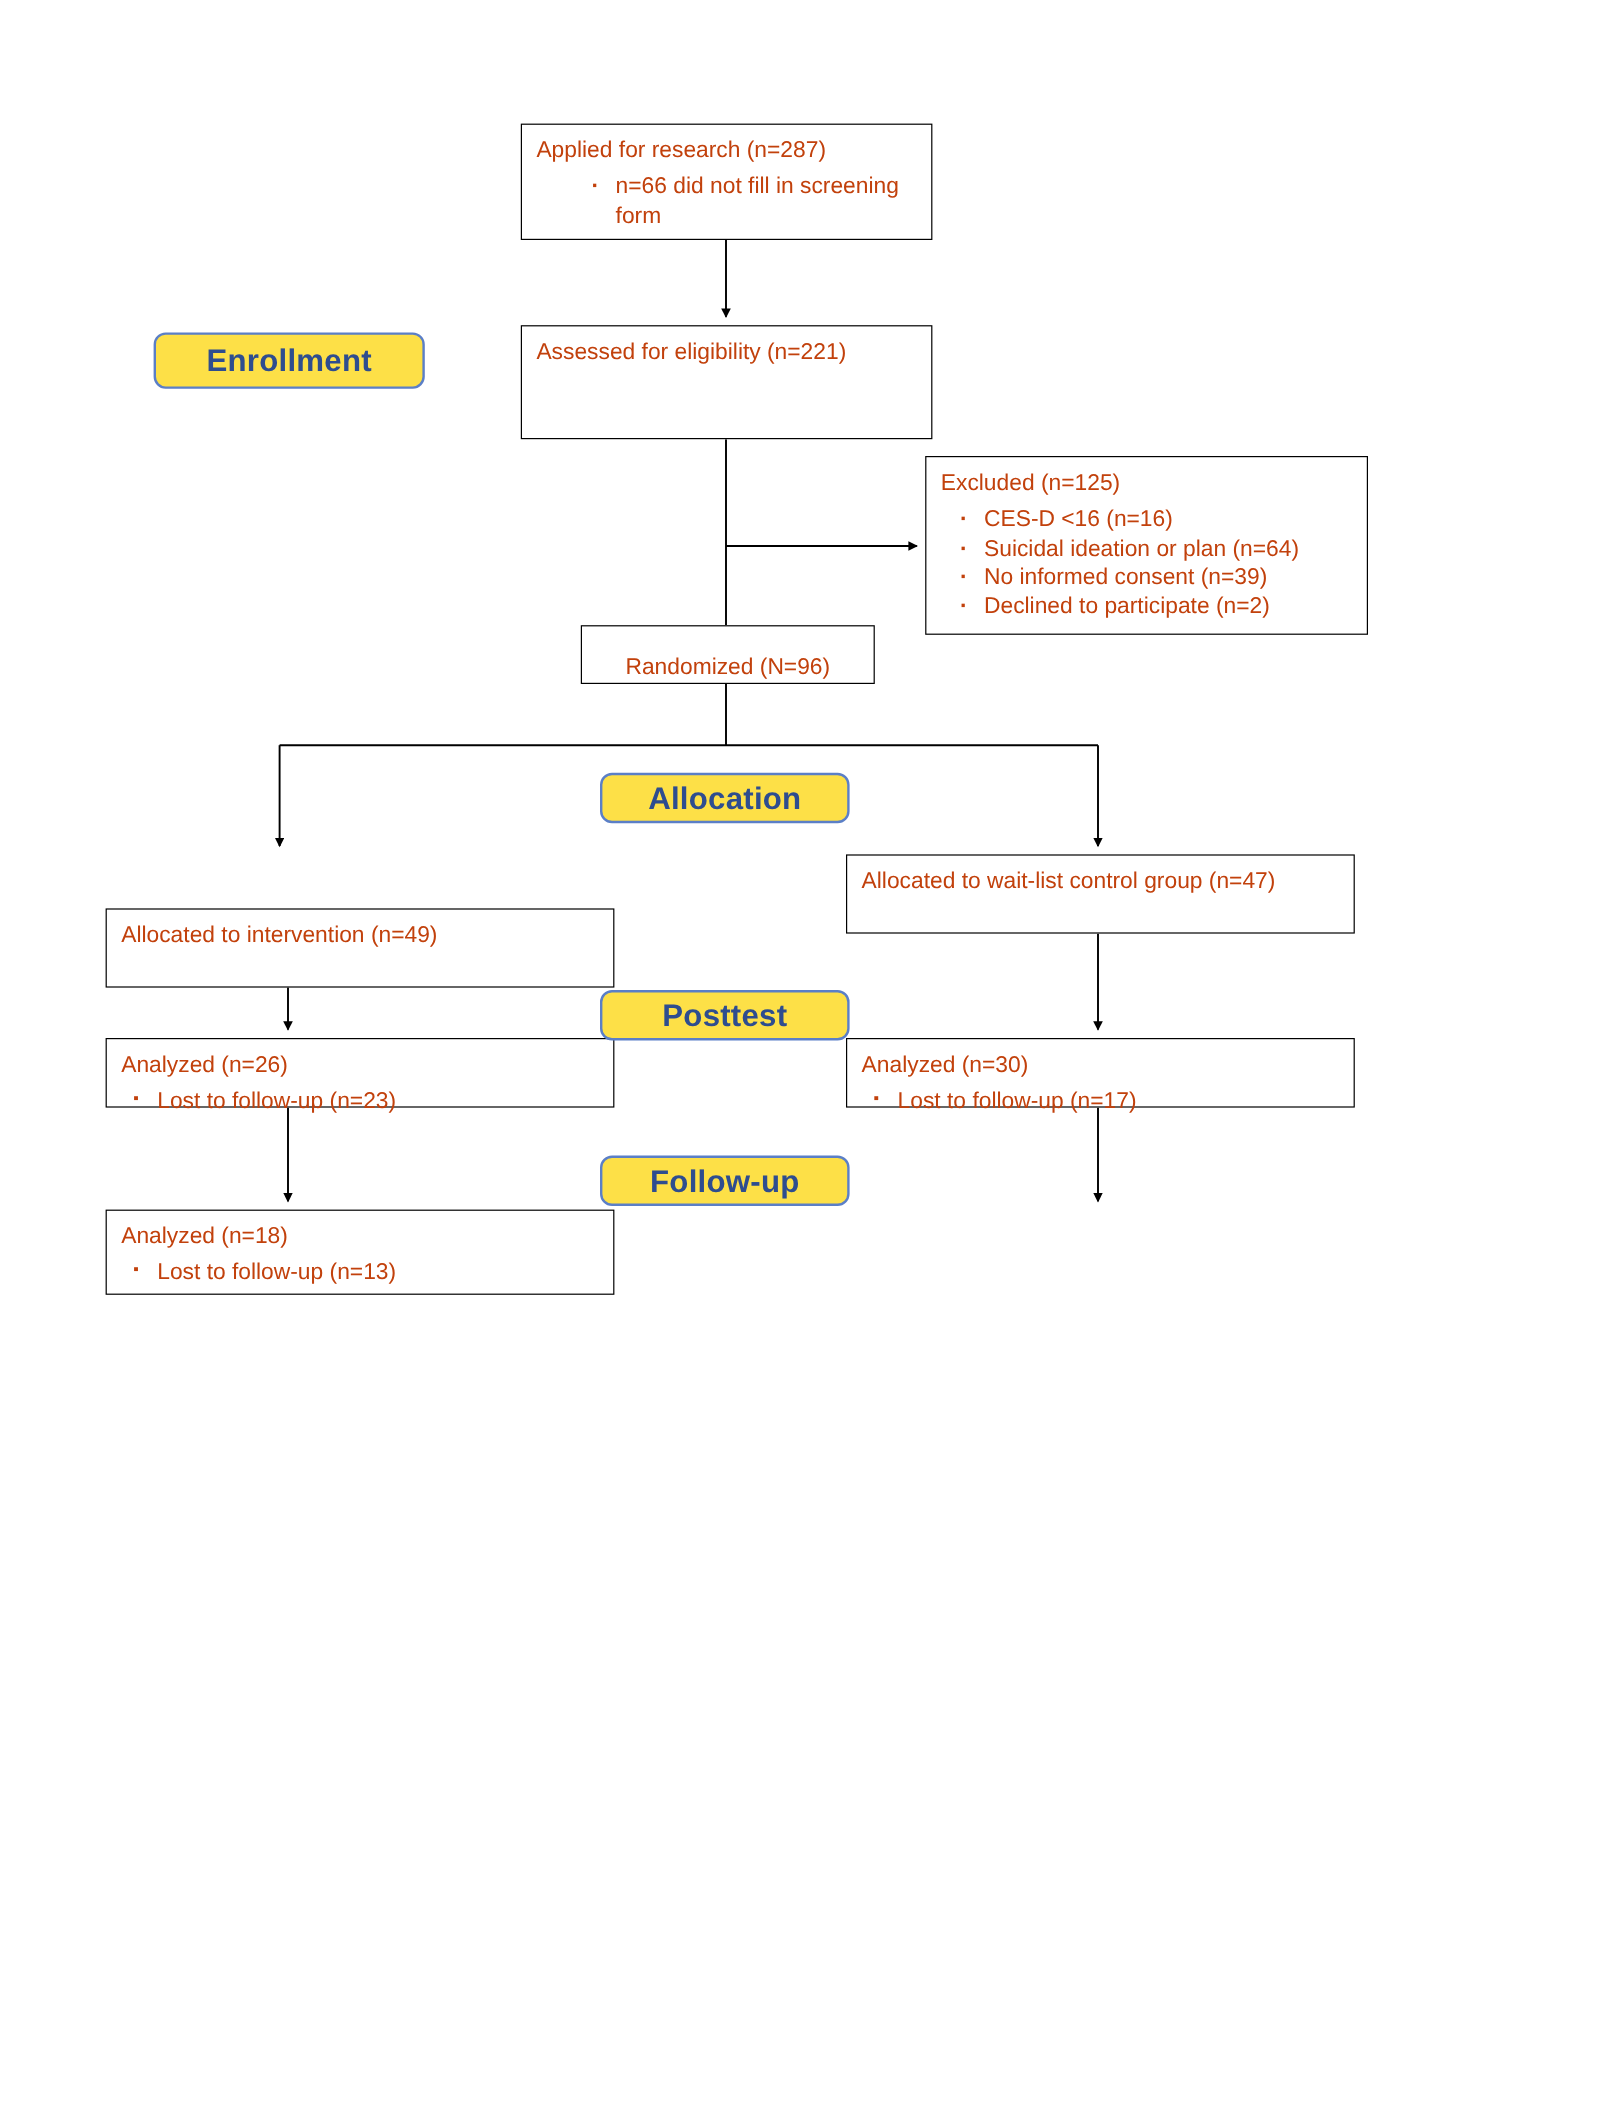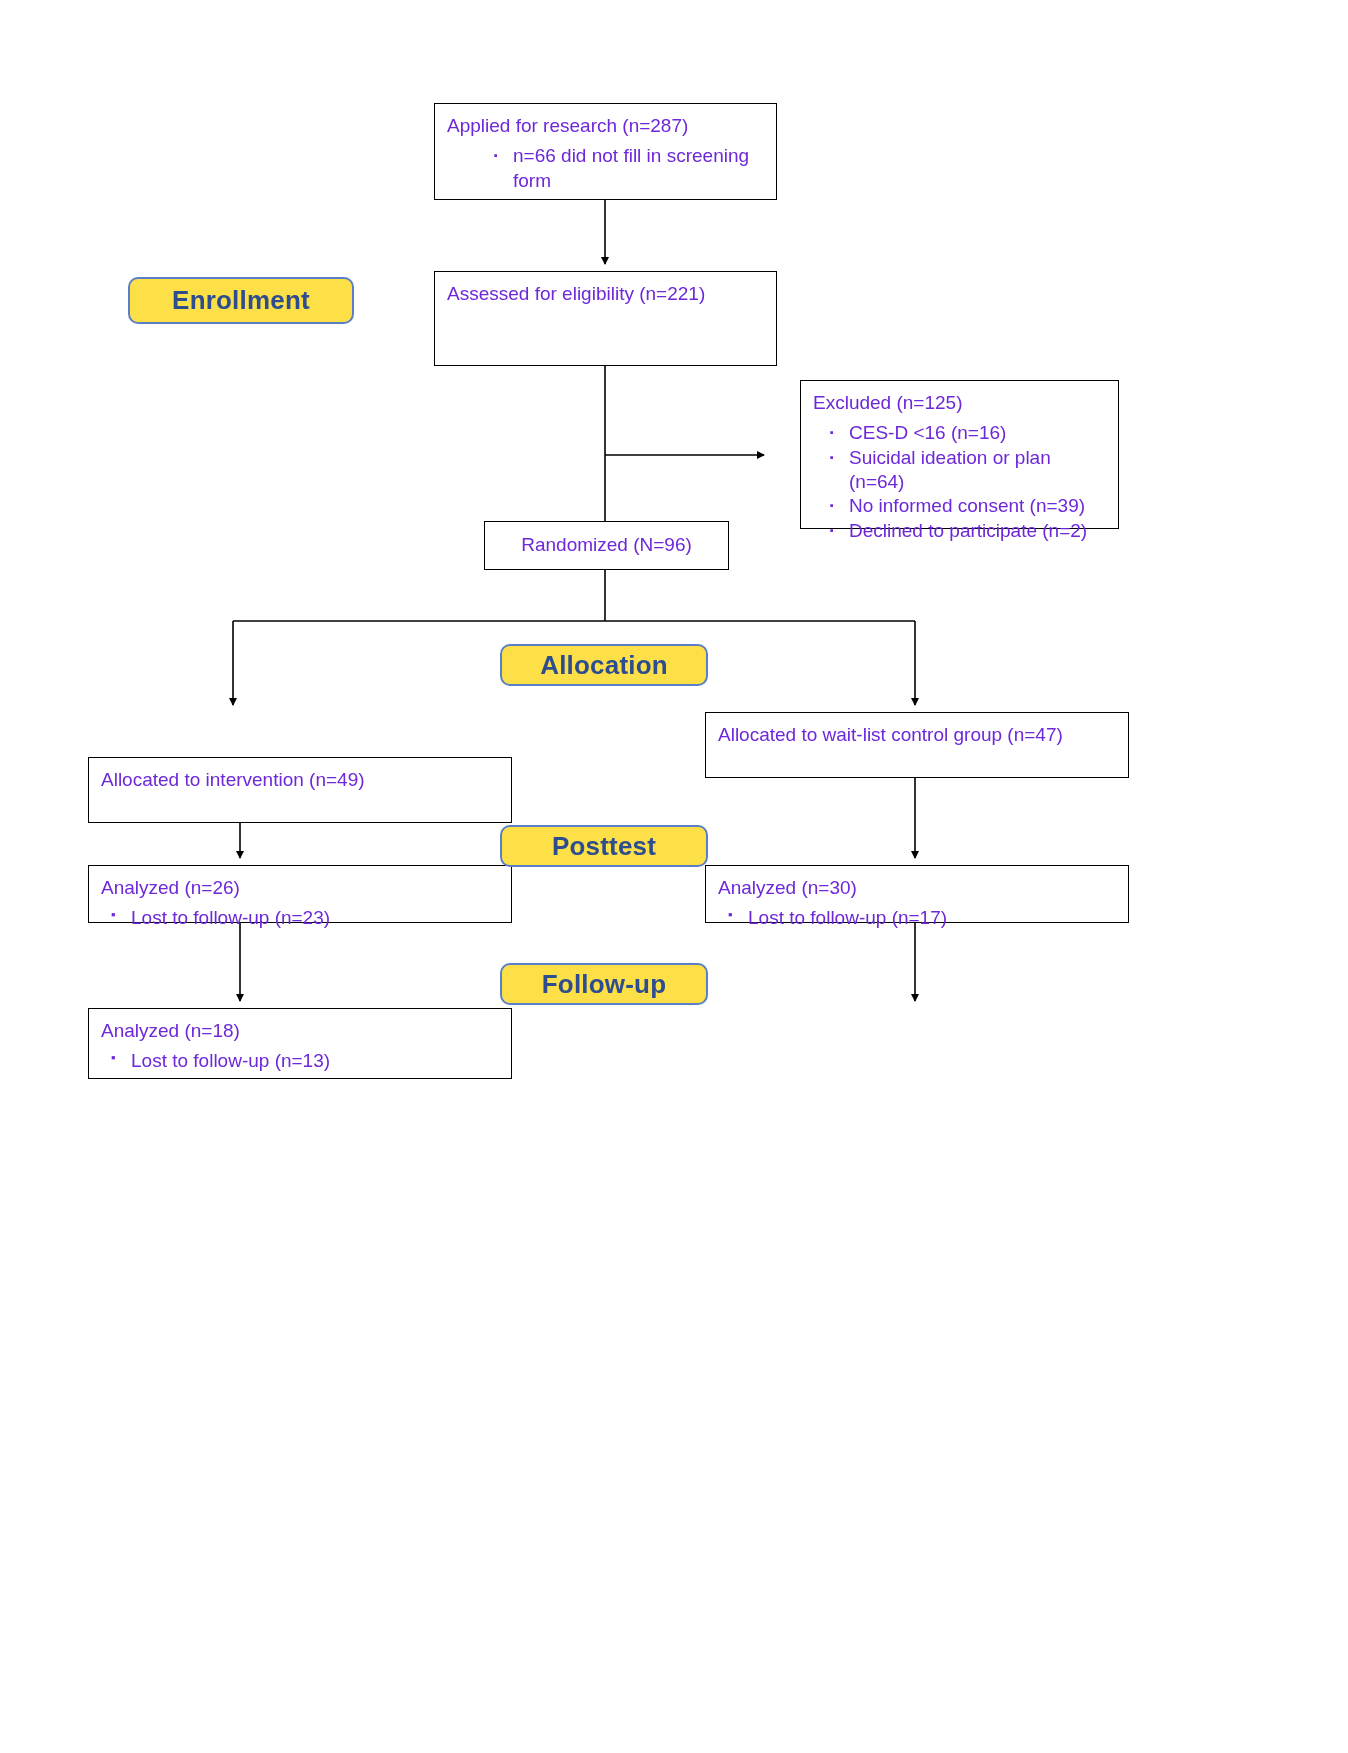--- a/index.html
+++ b/index.html
@@ -27,26 +27,26 @@
   }
   .box {
     position: absolute;
     background: #ffffff;
     border: 1.6px solid #000000;
     box-sizing: border-box;
     z-index: 2;
     padding: 10px 12px;
     font-size: 19px;
     line-height: 1.28;
-    color: #6d28d9;
+    color: #c2410c;
   }
   .box-title { white-space: normal; }
   .box.center-text {
     display: flex;
-    align-items: center;
+    align-items: flex-end;
     justify-content: center;
     padding: 0;
     text-align: center;
   }
   ul.bullets {
     margin: 6px 0 0 0;
     padding: 0;
     list-style: none;
   }
   ul.bullets li {
@@ -80,21 +80,21 @@
     border-radius: 10px;
     box-sizing: border-box;
     color: #2e4d8f;
     font-weight: bold;
     font-size: 26px;
     letter-spacing: 0.2px;
   }
   
   .box-applied     { left: 434px; top: 103px; width: 343px; height: 97px; }
   .box-assessed    { left: 434px; top: 271px; width: 343px; height: 95px; }
-  .box-excluded    { left: 800px; top: 380px; width: 319px; height: 149px; }
+  .box-excluded    { left: 771px; top: 380px; width: 369px; height: 149px; }
   .box-randomized  { left: 484px; top: 521px; width: 245px; height: 49px; }
   .box-alloc-int   { left: 88px;  top: 712px; width: 424px; height: 66px; margin-top: 45px; }
   .box-alloc-ctrl  { left: 705px; top: 712px; width: 424px; height: 66px; }
   .box-post-int    { left: 88px;  top: 865px; width: 424px; height: 58px; }
   .box-post-ctrl   { left: 705px; top: 865px; width: 424px; height: 58px; }
   .box-fu-int      { left: 88px;  top: 1008px; width: 424px; height: 71px; }
   .box-fu-ctrl     { left: 705px; top: 1008px; width: 424px; height: 71px; }
   
   .stage-enrollment { left: 128px; top: 277px; width: 226px; height: 47px; }
   .stage-allocation { left: 500px; top: 644px; width: 208px; height: 42px; }

